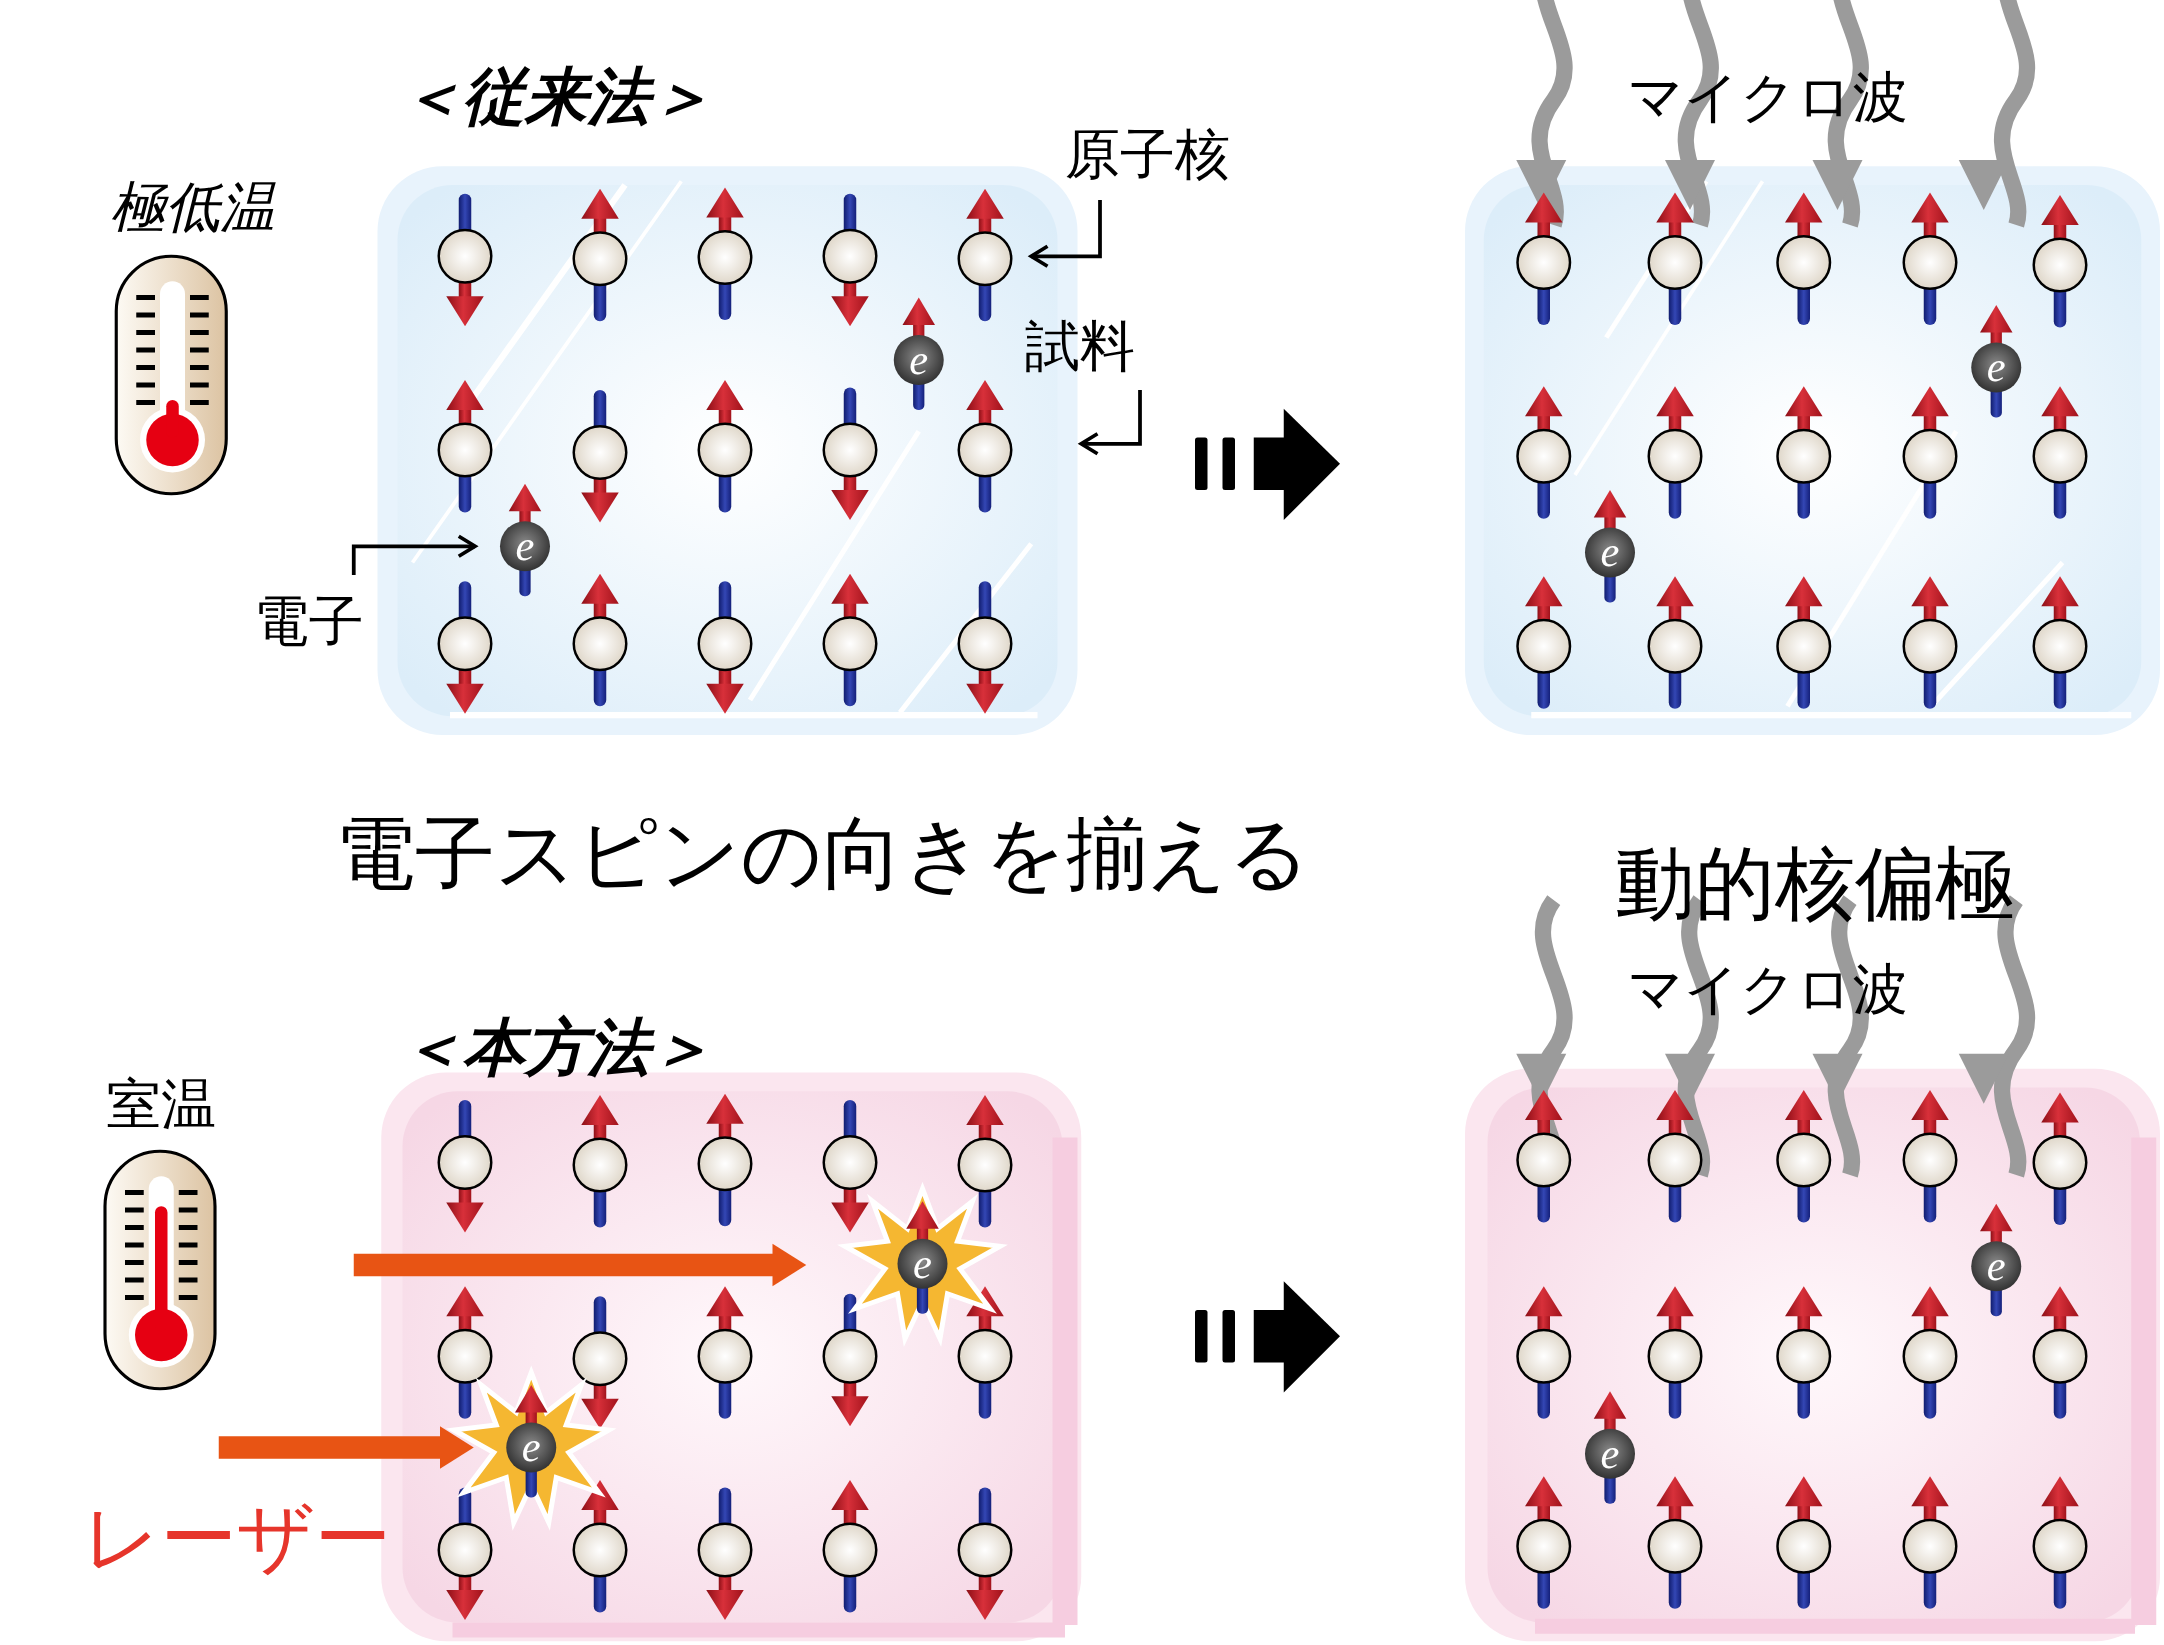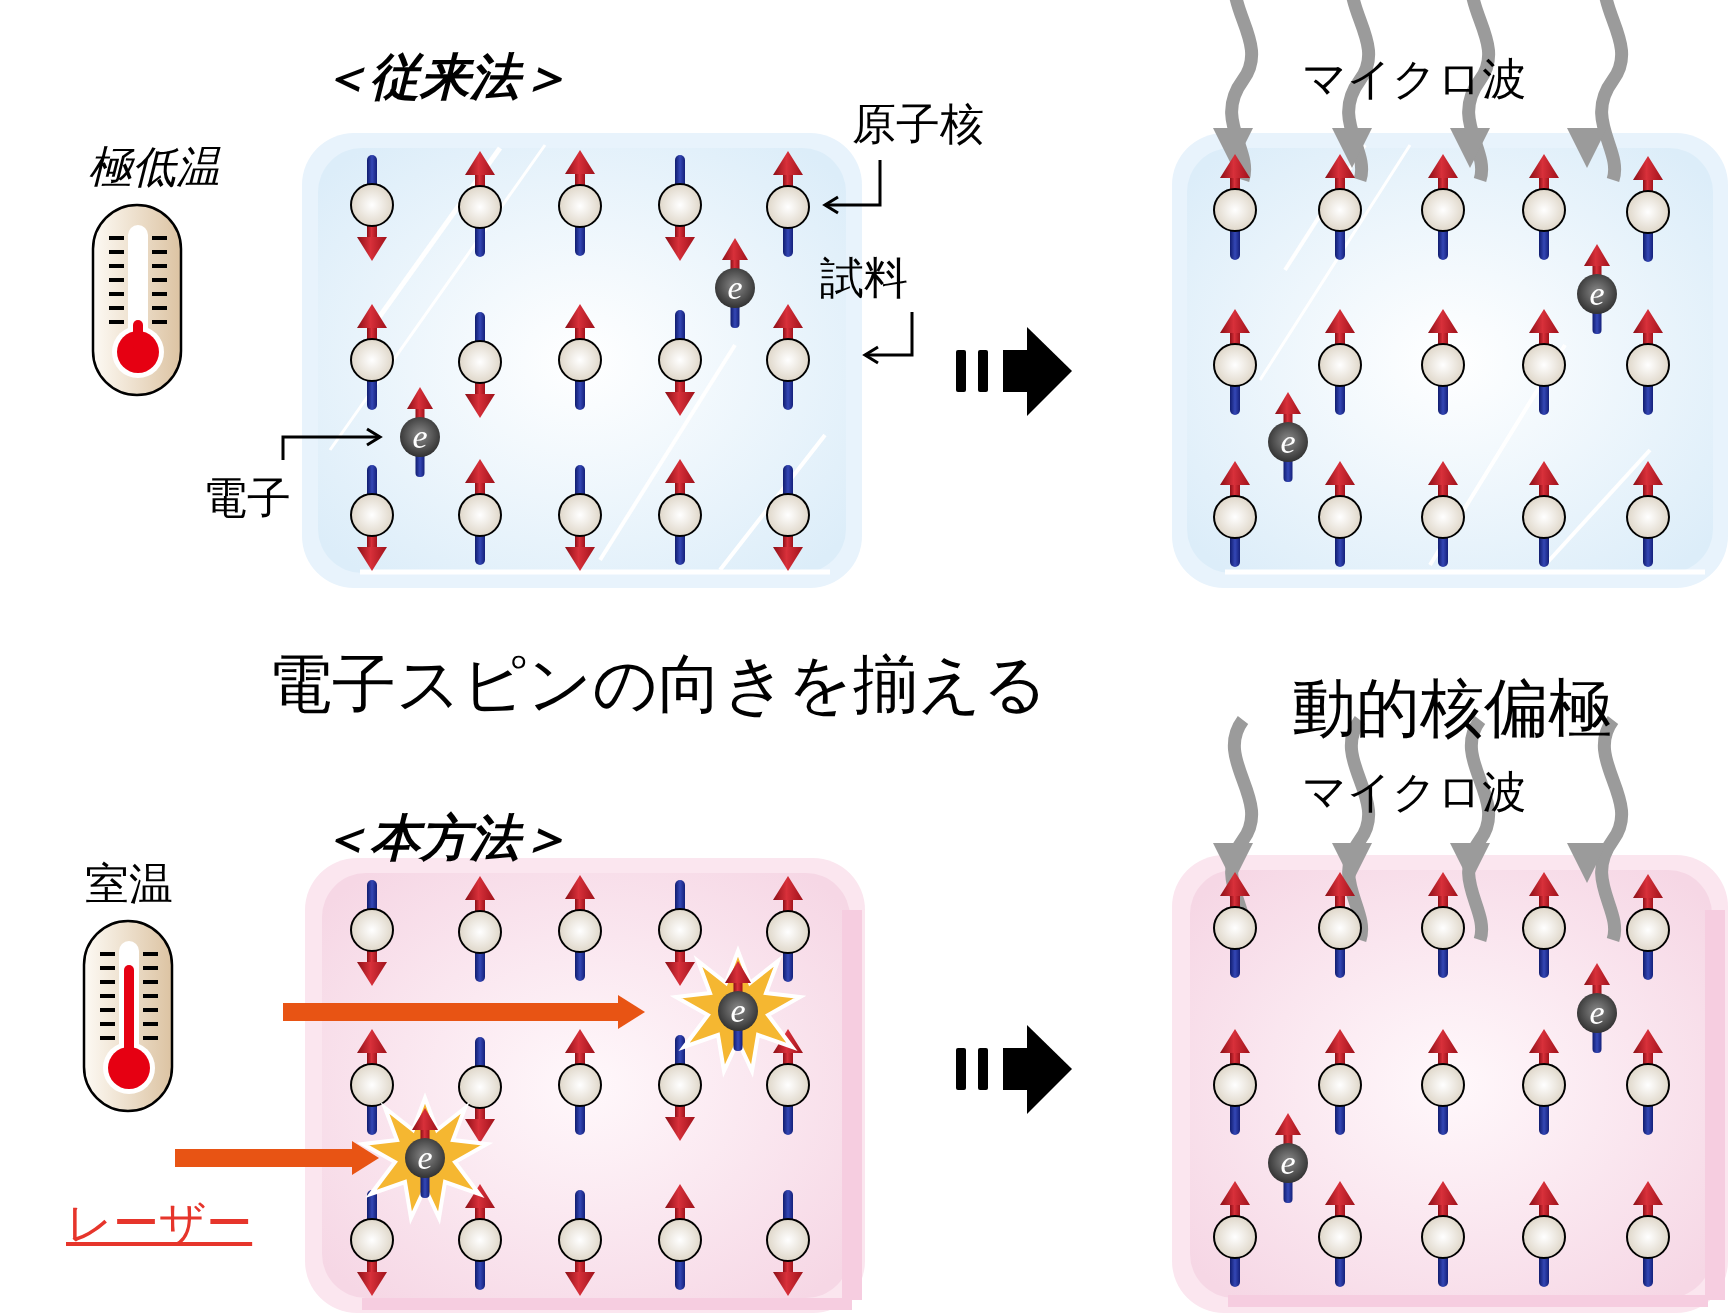--- a/index.html
+++ b/index.html
@@ -1,21 +1,21 @@
 <!DOCTYPE html>
 <html><head>
 <meta charset="utf-8">
 <style>
   html,body{margin:0;padding:0;background:#ffffff;}
   body{width:1731px;height:1316px;position:relative;overflow:hidden;font-family:"DejaVu Sans","Liberation Sans",sans-serif;color:#000;}
   .label{position:absolute;white-space:nowrap;line-height:1;}
   .title-bold{font-weight:bold;font-size:50px;font-style:italic;}
   .lbl44{font-size:44px;}
   .lbl50{font-size:64px;}
-  .laser-lbl{color:#e6352b;font-size:46px;text-decoration:underline;}
+  .laser-lbl{color:#e6352b;font-size:61px;}
   svg.main{position:absolute;left:0;top:0;}
 </style>
 </head>
 <body>
 
 <svg class="main" width="1731" height="1316" viewBox="0 0 1731 1316" xmlns="http://www.w3.org/2000/svg">
   <defs>
     <radialGradient id="gBlue" cx="50%" cy="50%" r="65%">
       <stop offset="0%" stop-color="#ffffff"></stop>
       <stop offset="100%" stop-color="#dcedf9"></stop>

